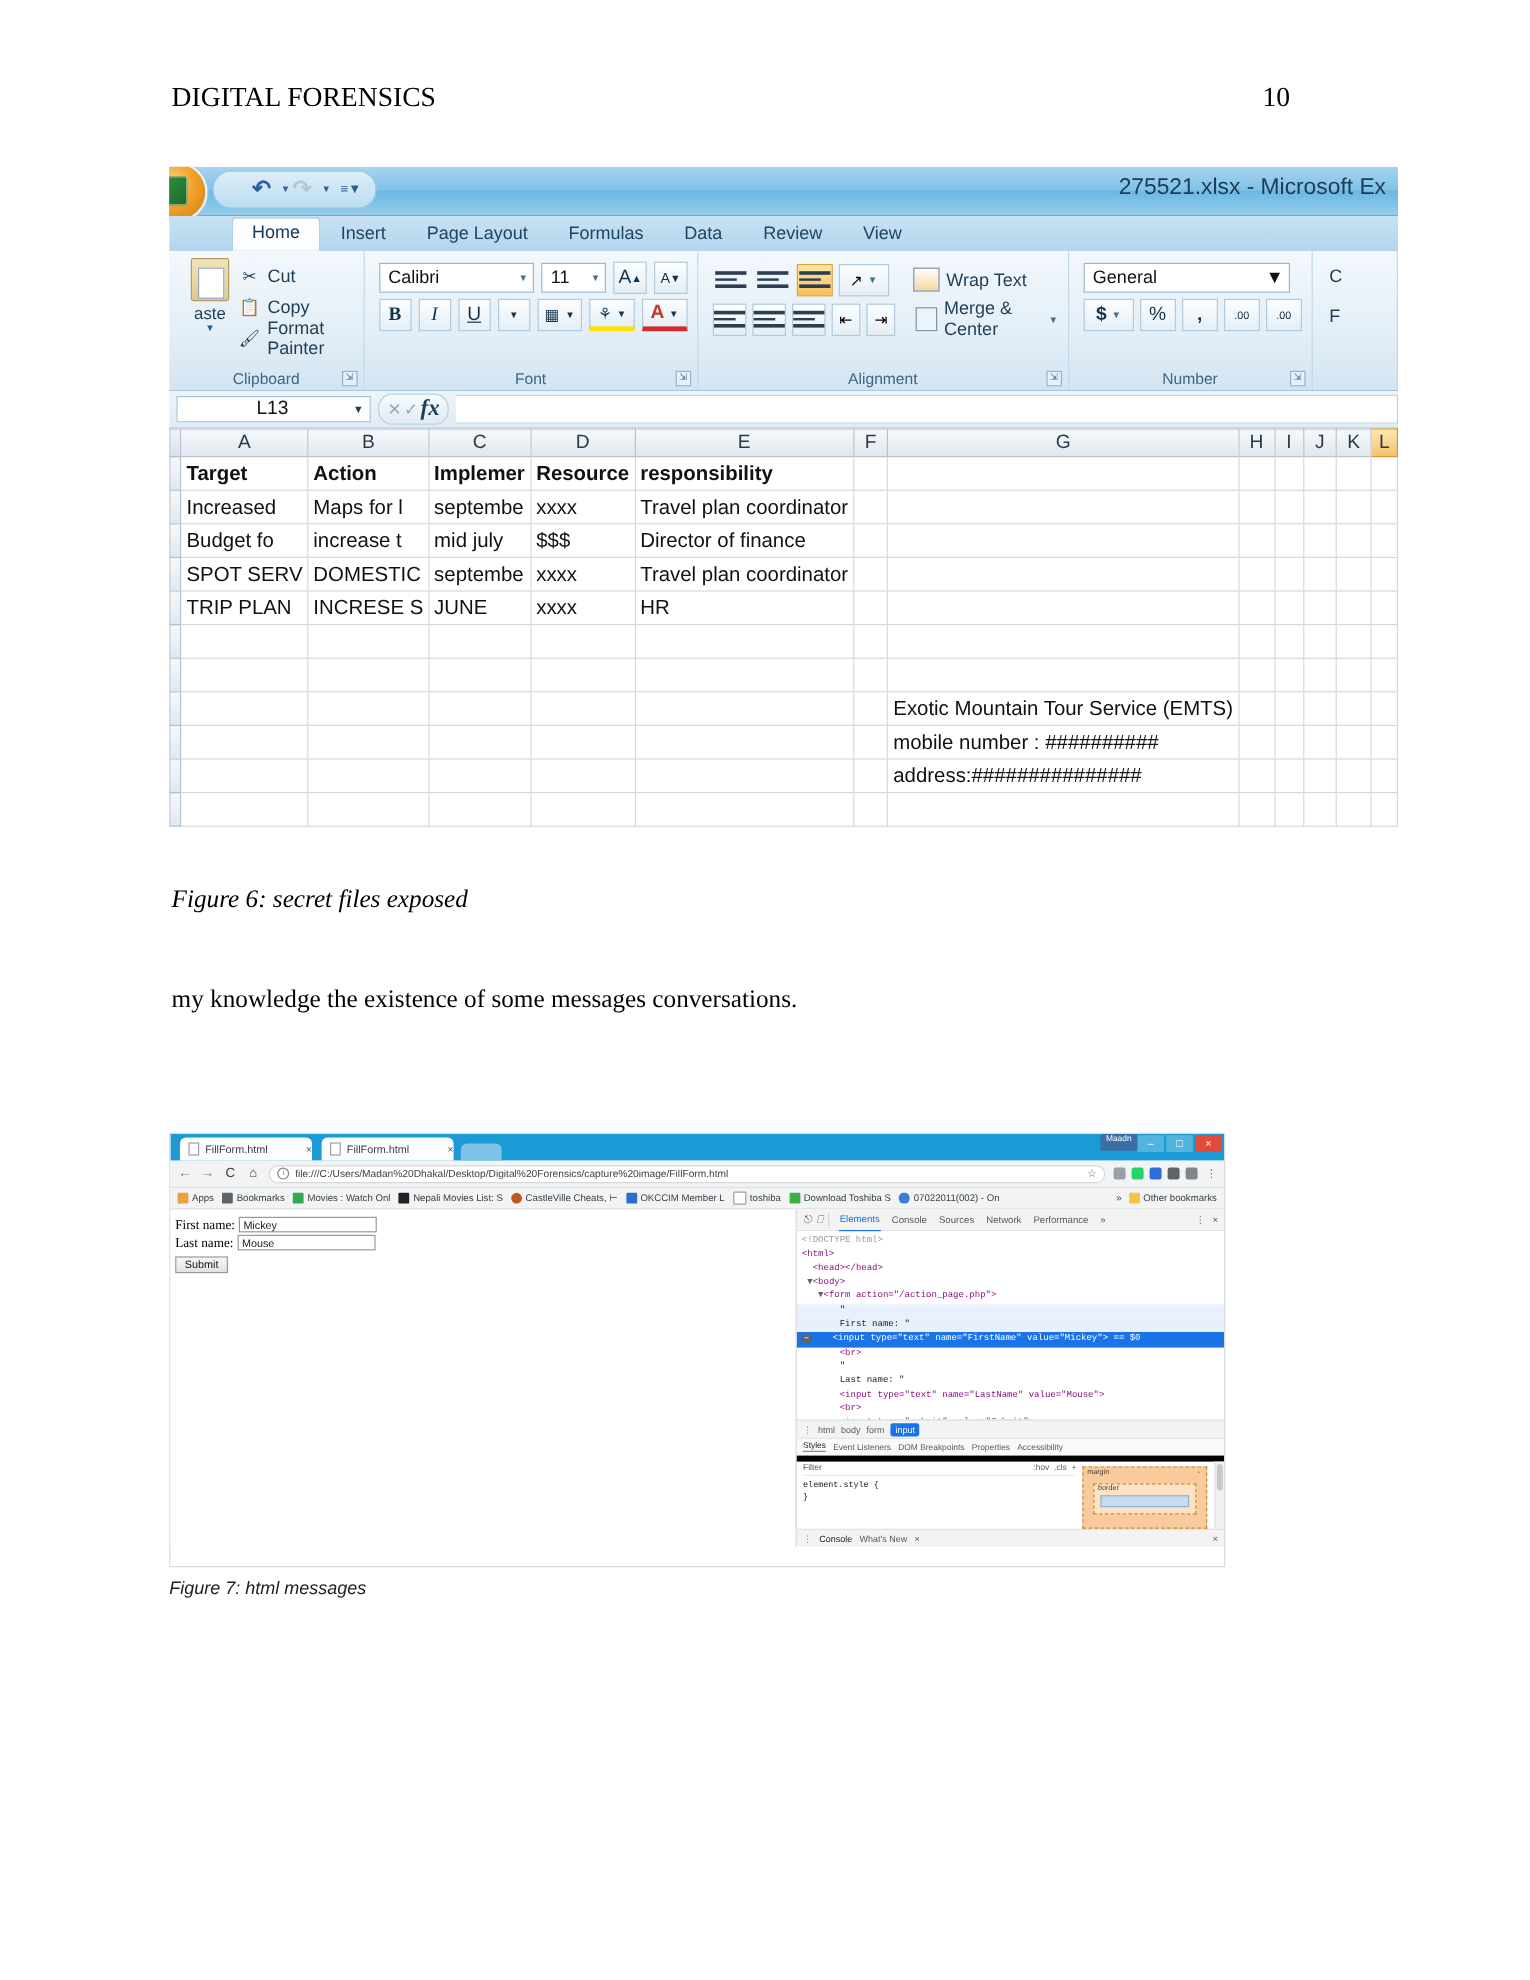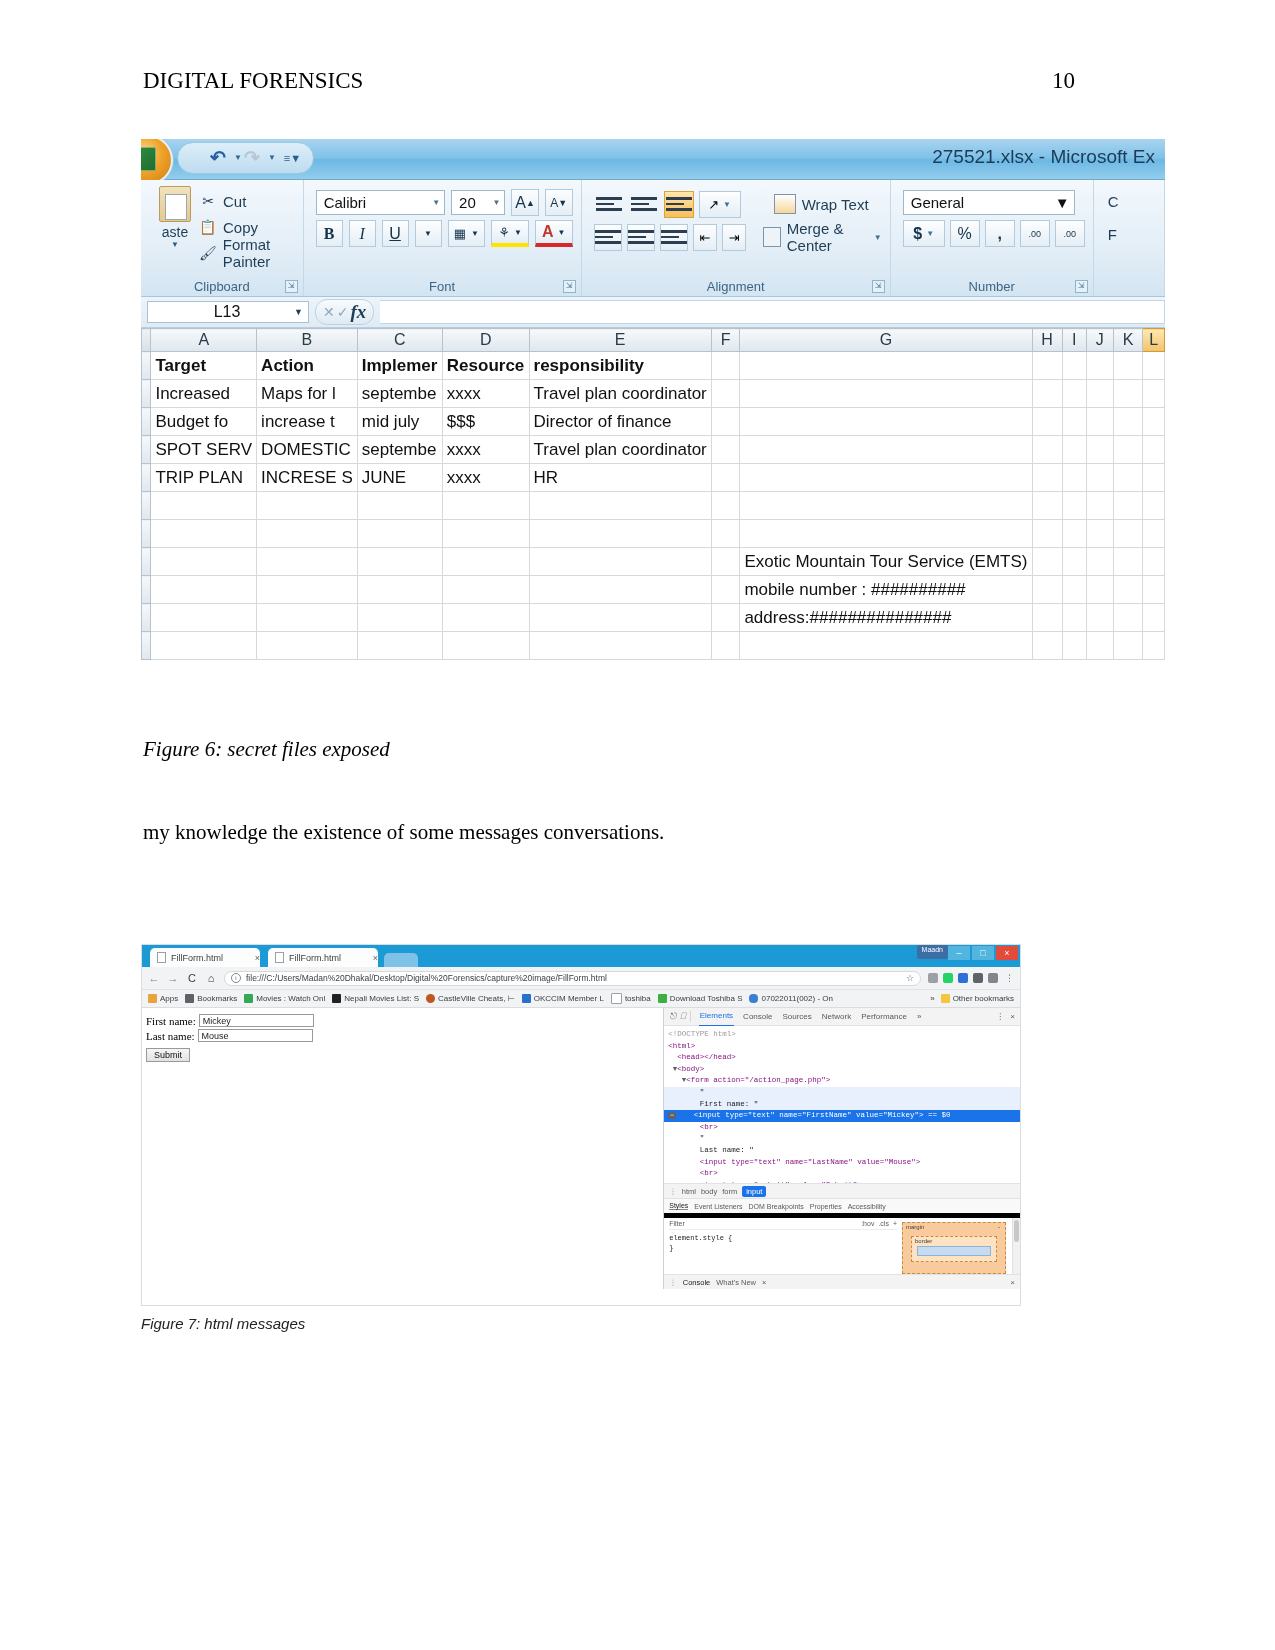--- a/index.html
+++ b/index.html
@@ -454,20 +454,29 @@
       <span class="qat-btn"><span class="qat-save"></span></span>
       <span class="qat-btn qat-undo">↶</span>
       <span class="qat-caret">▼</span>
       <span class="qat-btn qat-redo">↷</span>
       <span class="qat-caret">▼</span>
       <span class="qat-more">≡▼</span>
     </div>
     <div class="xl-title">275521.xlsx - Microsoft Ex</div>
   </div>
 
+  <div class="xl-tabs">
+    <div class="xl-tab active">Home</div>
+    <div class="xl-tab">Insert</div>
+    <div class="xl-tab">Page Layout</div>
+    <div class="xl-tab">Formulas</div>
+    <div class="xl-tab">Data</div>
+    <div class="xl-tab">Review</div>
+    <div class="xl-tab">View</div>
+  </div>
 
   <div class="xl-ribbon">
 
     <div class="rb-group g-clip">
       <div class="clip-paste">
         <div class="paste-icon"></div>
         <div class="paste-txt">aste</div>
         <div class="paste-caret">▼</div>
       </div>
       <div class="clip-list">
@@ -488,21 +497,21 @@
       <div class="rb-dialog">⇲</div>
     </div>
 
     <div class="rb-group g-font">
       <div class="fontrow">
         <div class="combo" style="width:140px">
           <span class="cv">Calibri</span>
           <span class="cc">▼</span>
         </div>
         <div class="combo" style="width:58px">
-          <span class="cv">20</span>
+          <span class="cv">11</span>
           <span class="cc">▼</span>
         </div>
         <div class="btn-sq">
           <span>A</span>
             <span class="sub">▲</span>
         </div>
         <div class="btn-sq">
           <span style="font-size:12px">A</span>
             <span class="sub">▼</span>
         </div>
@@ -555,21 +564,21 @@
           <span class="icon-lines il-a">
               <i></i>
               <i></i>
               <i></i>
             </span>
         </div>
         <div class="btn-al bordered" style="width:42px">
           <span style="font-size:13px">↗</span>
             <span class="cc" style="font-size:8px;padding-left:4px;color:#44718f">▼</span>
         </div>
-        <div class="txt-btn" style="margin-left:28px">
+        <div class="txt-btn" style="margin-left:15px">
           <span class="mini-icon or"></span>
           <span>Wrap Text</span>
         </div>
       </div>
       <div class="alnrow">
         <div class="btn-al bordered">
           <span class="icon-lines il-a">
               <i></i>
               <i></i>
               <i></i>

